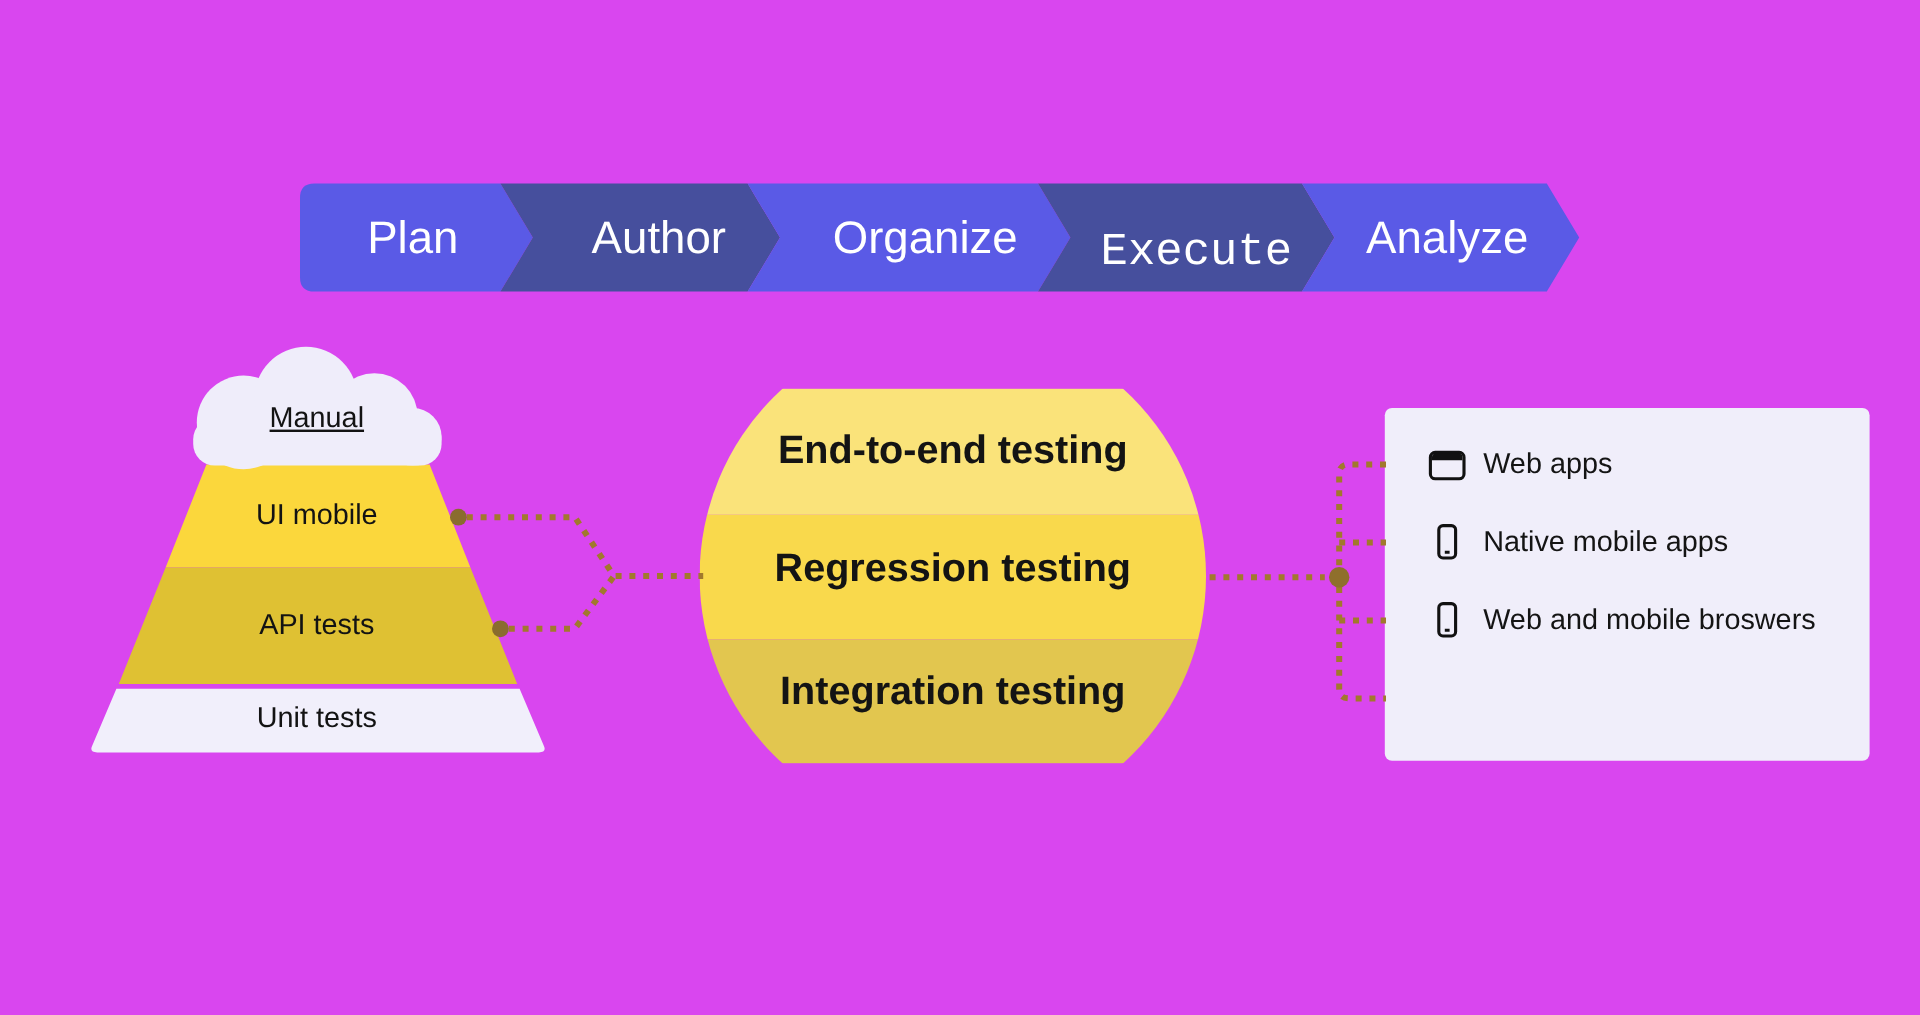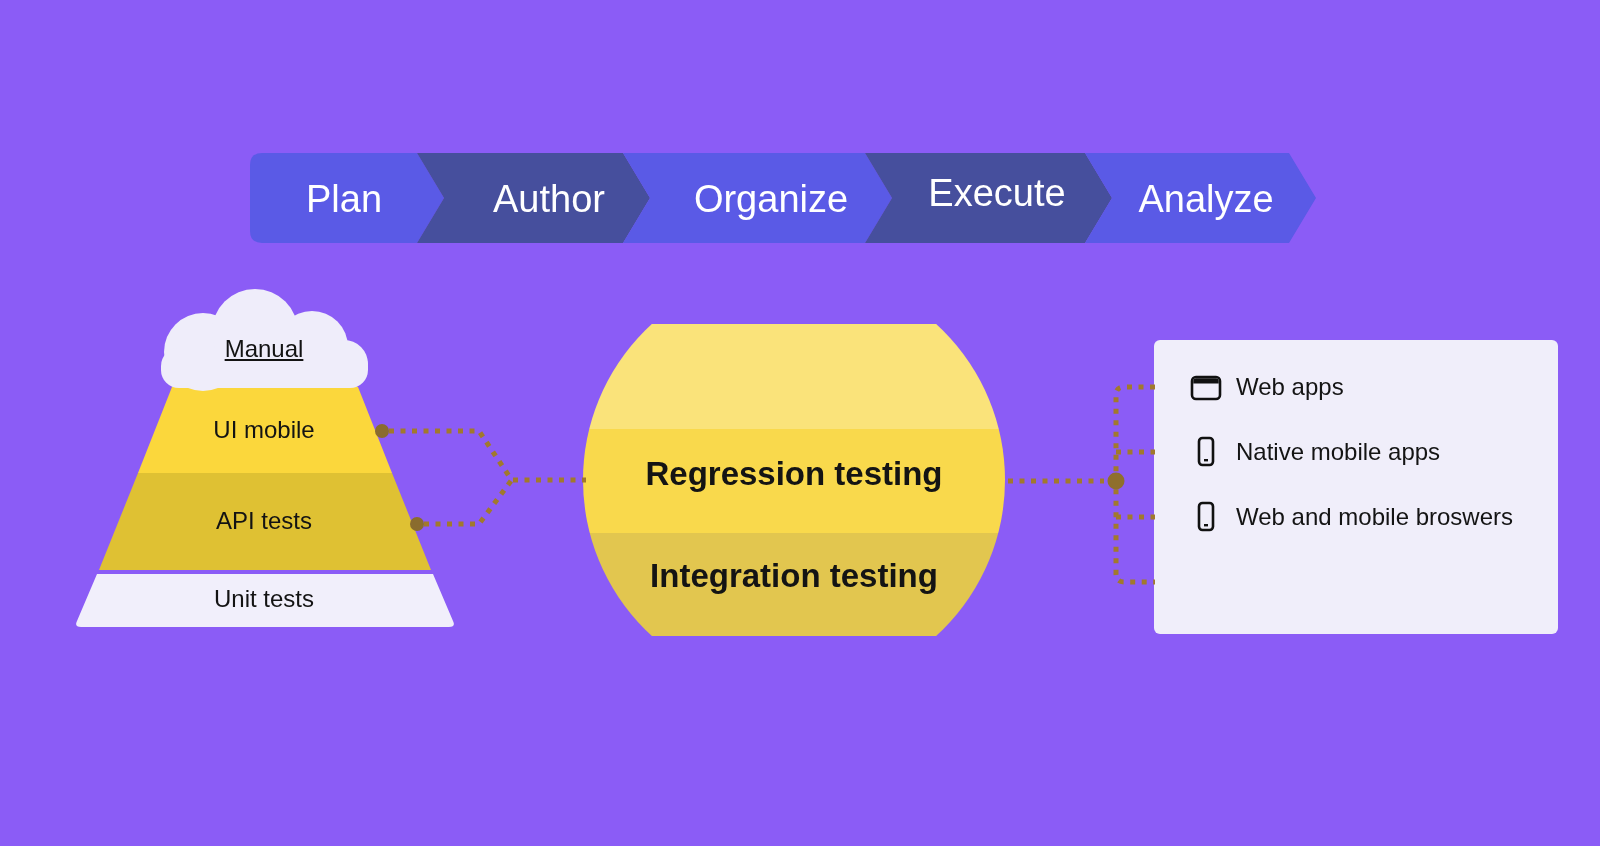--- a/index.html
+++ b/index.html
@@ -1,17 +1,17 @@
 <!DOCTYPE html>
 <html><head>
 <meta charset="utf-8">
 <style>
   html,body{margin:0;padding:0;background:#ffffff;}
   .canvas{
-    position:relative;width:1600px;height:846px;background:#8b5cf6;
+    position:relative;width:1600px;height:846px;background:#d946ef;
     font-family:"Liberation Sans",sans-serif;overflow:hidden;
   }
   .scene{position:absolute;left:0;top:0;}
   .lbl{position:absolute;transform:translate(-50%,-50%);white-space:nowrap;line-height:1;}
   .banner-lbl{color:#ffffff;font-size:38px;font-weight:500;}
   .pyr-lbl{color:#131313;font-size:24px;font-weight:400;}
   .band-lbl{color:#141414;font-size:33px;font-weight:700;}
   .target-row{position:absolute;display:flex;align-items:center;gap:12px;height:40px;}
   .target-row .t-label{color:#141414;font-size:24px;font-weight:400;white-space:nowrap;}
   .t-icon{flex:0 0 auto;display:block;}
@@ -67,28 +67,29 @@
       <path d="M 1116 517 H 1155"></path>
     </g>
     <circle cx="382" cy="431" r="7" fill="#8A6C2E"></circle>
     <circle cx="417" cy="524" r="7" fill="#8A6C2E"></circle>
     <circle cx="1116" cy="481" r="8.5" fill="#8F6F2C"></circle>
   </svg>
 
   <div class="lbl banner-lbl" style="left:344px;top:199px;">Plan</div>
   <div class="lbl banner-lbl" style="left:549px;top:199px;">Author</div>
   <div class="lbl banner-lbl" style="left:771px;top:199px;">Organize</div>
-  <div class="lbl banner-lbl" style="left:997px;top:193px;">Execute</div>
+  <div class="lbl banner-lbl" style="left:997px;top:211px;font-family:Liberation Mono, monospace;">Execute</div>
   <div class="lbl banner-lbl" style="left:1206px;top:199px;">Analyze</div>
 
   <div class="lbl pyr-lbl" style="left:264px;top:349px;text-decoration:underline;">Manual</div>
   <div class="lbl pyr-lbl" style="left:264px;top:430px;">UI mobile</div>
   <div class="lbl pyr-lbl" style="left:264px;top:521px;">API tests</div>
   <div class="lbl pyr-lbl" style="left:264px;top:599px;">Unit tests</div>
 
+  <div class="lbl band-lbl" style="left:794px;top:374px;">End-to-end testing</div>
   <div class="lbl band-lbl" style="left:794px;top:473px;">Regression testing</div>
   <div class="lbl band-lbl" style="left:794px;top:575px;">Integration testing</div>
 
   <div class="target-row" style="left:1188px;top:367px;">
     <svg class="t-icon" width="36" height="36" viewBox="0 0 36 36">
       <rect x="4" y="8" width="28" height="22" rx="4" fill="none" stroke="#111" stroke-width="2.6"></rect>
       <path d="M5.3 12 a2.8 2.8 0 0 1 2.8 -2.8 h19.8 a2.8 2.8 0 0 1 2.8 2.8 v2.6 H5.3 Z" fill="#111"></path>
     </svg>
     <span class="t-label">Web apps</span>
   </div>

